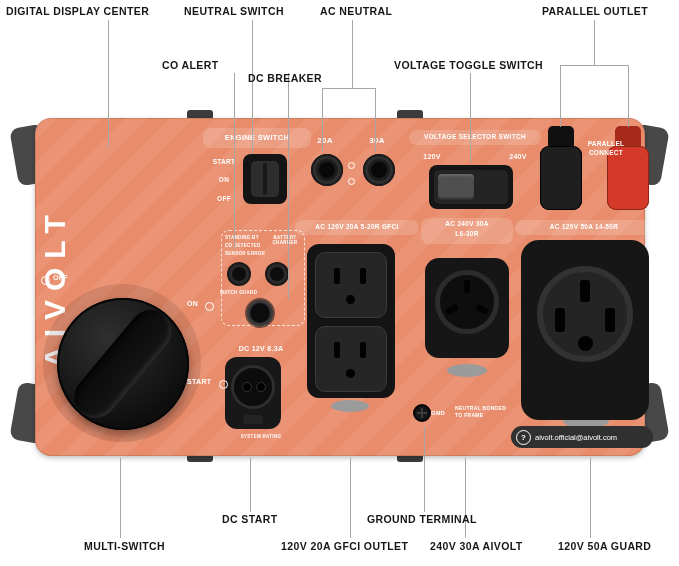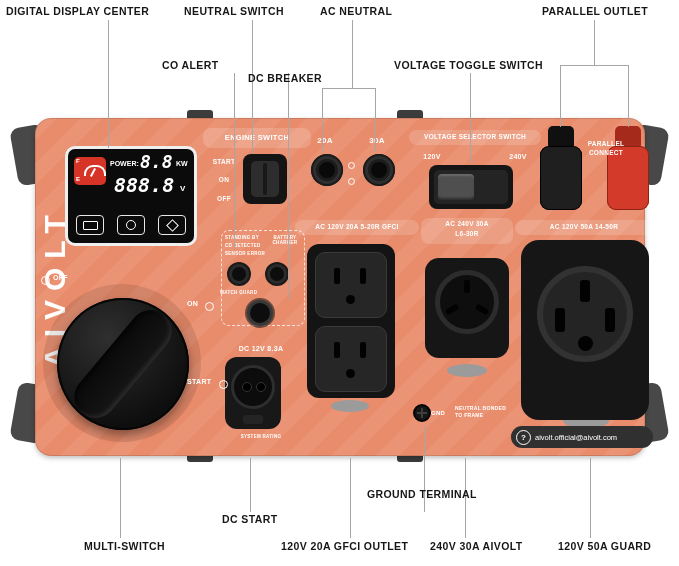--- a/index.html
+++ b/index.html
@@ -55,50 +55,28 @@
   <div class="co" style="left:6px;top:5px;">DIGITAL DISPLAY CENTER</div>
   <div class="co" style="left:184px;top:5px;">NEUTRAL SWITCH</div>
   <div class="co" style="left:320px;top:5px;">AC NEUTRAL</div>
   <div class="co" style="left:542px;top:5px;">PARALLEL OUTLET</div>
   <div class="co" style="left:162px;top:59px;">CO ALERT</div>
   <div class="co" style="left:248px;top:72px;">DC BREAKER</div>
   <div class="co" style="left:394px;top:59px;">VOLTAGE TOGGLE SWITCH</div>
   <div class="co" style="left:84px;top:540px;">MULTI-SWITCH</div>
   <div class="co" style="left:222px;top:513px;">DC START</div>
   <div class="co" style="left:281px;top:540px;">120V 20A GFCI OUTLET</div>
-  <div class="co" style="left:367px;top:488px;">GROUND TERMINAL</div>
+  <div class="co" style="left:367px;top:513px;">GROUND TERMINAL</div>
   <div class="co" style="left:430px;top:540px;">240V 30A AIVOLT</div>
   <div class="co" style="left:558px;top:540px;">120V 50A GUARD</div>
 
   <div class="panel">
 
     <div class="wt" style="left:2px;top:30px;width:30px;height:278px;font-size:30px;letter-spacing:9px;writing-mode:vertical-rl;transform:rotate(180deg);">AIVOLT</div>
 
-    <div class="abs" style="left:30px;top:28px;width:132px;height:100px;background:#0b0b0b;border:3px solid #efefef;border-radius:10px;box-sizing:border-box;">
-      <div class="abs" style="left:6px;top:8px;width:32px;height:28px;background:#d63426;border-radius:5px;">
-        <span class="abs" style="left:2px;top:1px;font-size:6px;color:#fff;font-weight:700;">F</span>
-        <span class="abs" style="left:2px;top:19px;font-size:6px;color:#fff;font-weight:700;">E</span>
-        <span class="abs" style="left:10px;top:8px;width:18px;height:9px;border:2px solid #fff;border-bottom:none;border-radius:9px 9px 0 0;"></span>
-        <span class="abs" style="left:18px;top:11px;width:2px;height:9px;background:#fff;transform:rotate(28deg);"></span>
-      </div>
-      <span class="abs" style="left:42px;top:11px;font-size:7px;color:#fff;font-weight:700;">POWER:</span>
-      <span class="digi" style="left:72px;top:4px;font-size:18px;">8.8</span>
-      <span class="abs" style="left:108px;top:11px;font-size:7px;color:#fff;font-weight:700;">KW</span>
-      <span class="digi" style="left:46px;top:26px;font-size:20px;">888.8</span>
-      <span class="abs" style="left:112px;top:35px;font-size:8px;color:#fff;font-weight:700;">V</span>
-      <div class="abs" style="left:8px;top:66px;width:26px;height:18px;border:1.5px solid #e8e8e8;border-radius:4px;display:flex;align-items:center;justify-content:center;">
-          <span style="display:block;width:13px;height:7px;border:1.5px solid #fff;border-radius:1px;"></span>
-        </div>
-      <div class="abs" style="left:49px;top:66px;width:26px;height:18px;border:1.5px solid #e8e8e8;border-radius:4px;display:flex;align-items:center;justify-content:center;">
-          <span style="display:block;width:8px;height:8px;border:1.5px solid #fff;border-radius:50%;"></span>
-        </div>
-      <div class="abs" style="left:90px;top:66px;width:26px;height:18px;border:1.5px solid #e8e8e8;border-radius:4px;display:flex;align-items:center;justify-content:center;">
-          <span style="display:block;width:7px;height:7px;border:1.5px solid #fff;transform:rotate(45deg);"></span>
-        </div>
-    </div>
 
     <div class="ribbon" style="left:168px;top:10px;width:108px;height:20px;"></div>
     <div class="wt" style="left:168px;top:15px;width:108px;font-size:7.5px;">ENGINE SWITCH</div>
     <div class="wt" style="left:172px;top:40px;width:34px;font-size:6.5px;">START</div>
     <div class="wt" style="left:172px;top:58px;width:34px;font-size:6.5px;">ON</div>
     <div class="wt" style="left:172px;top:77px;width:34px;font-size:6.5px;">OFF</div>
     <div class="abs" style="left:208px;top:36px;width:44px;height:50px;background:#141414;border-radius:8px;">
       <div class="abs" style="left:8px;top:7px;width:28px;height:36px;background:#2d2d2d;border-radius:5px;">
         <div class="abs" style="left:12px;top:2px;width:4px;height:32px;background:#181818;border-radius:2px;"></div>
       </div>

